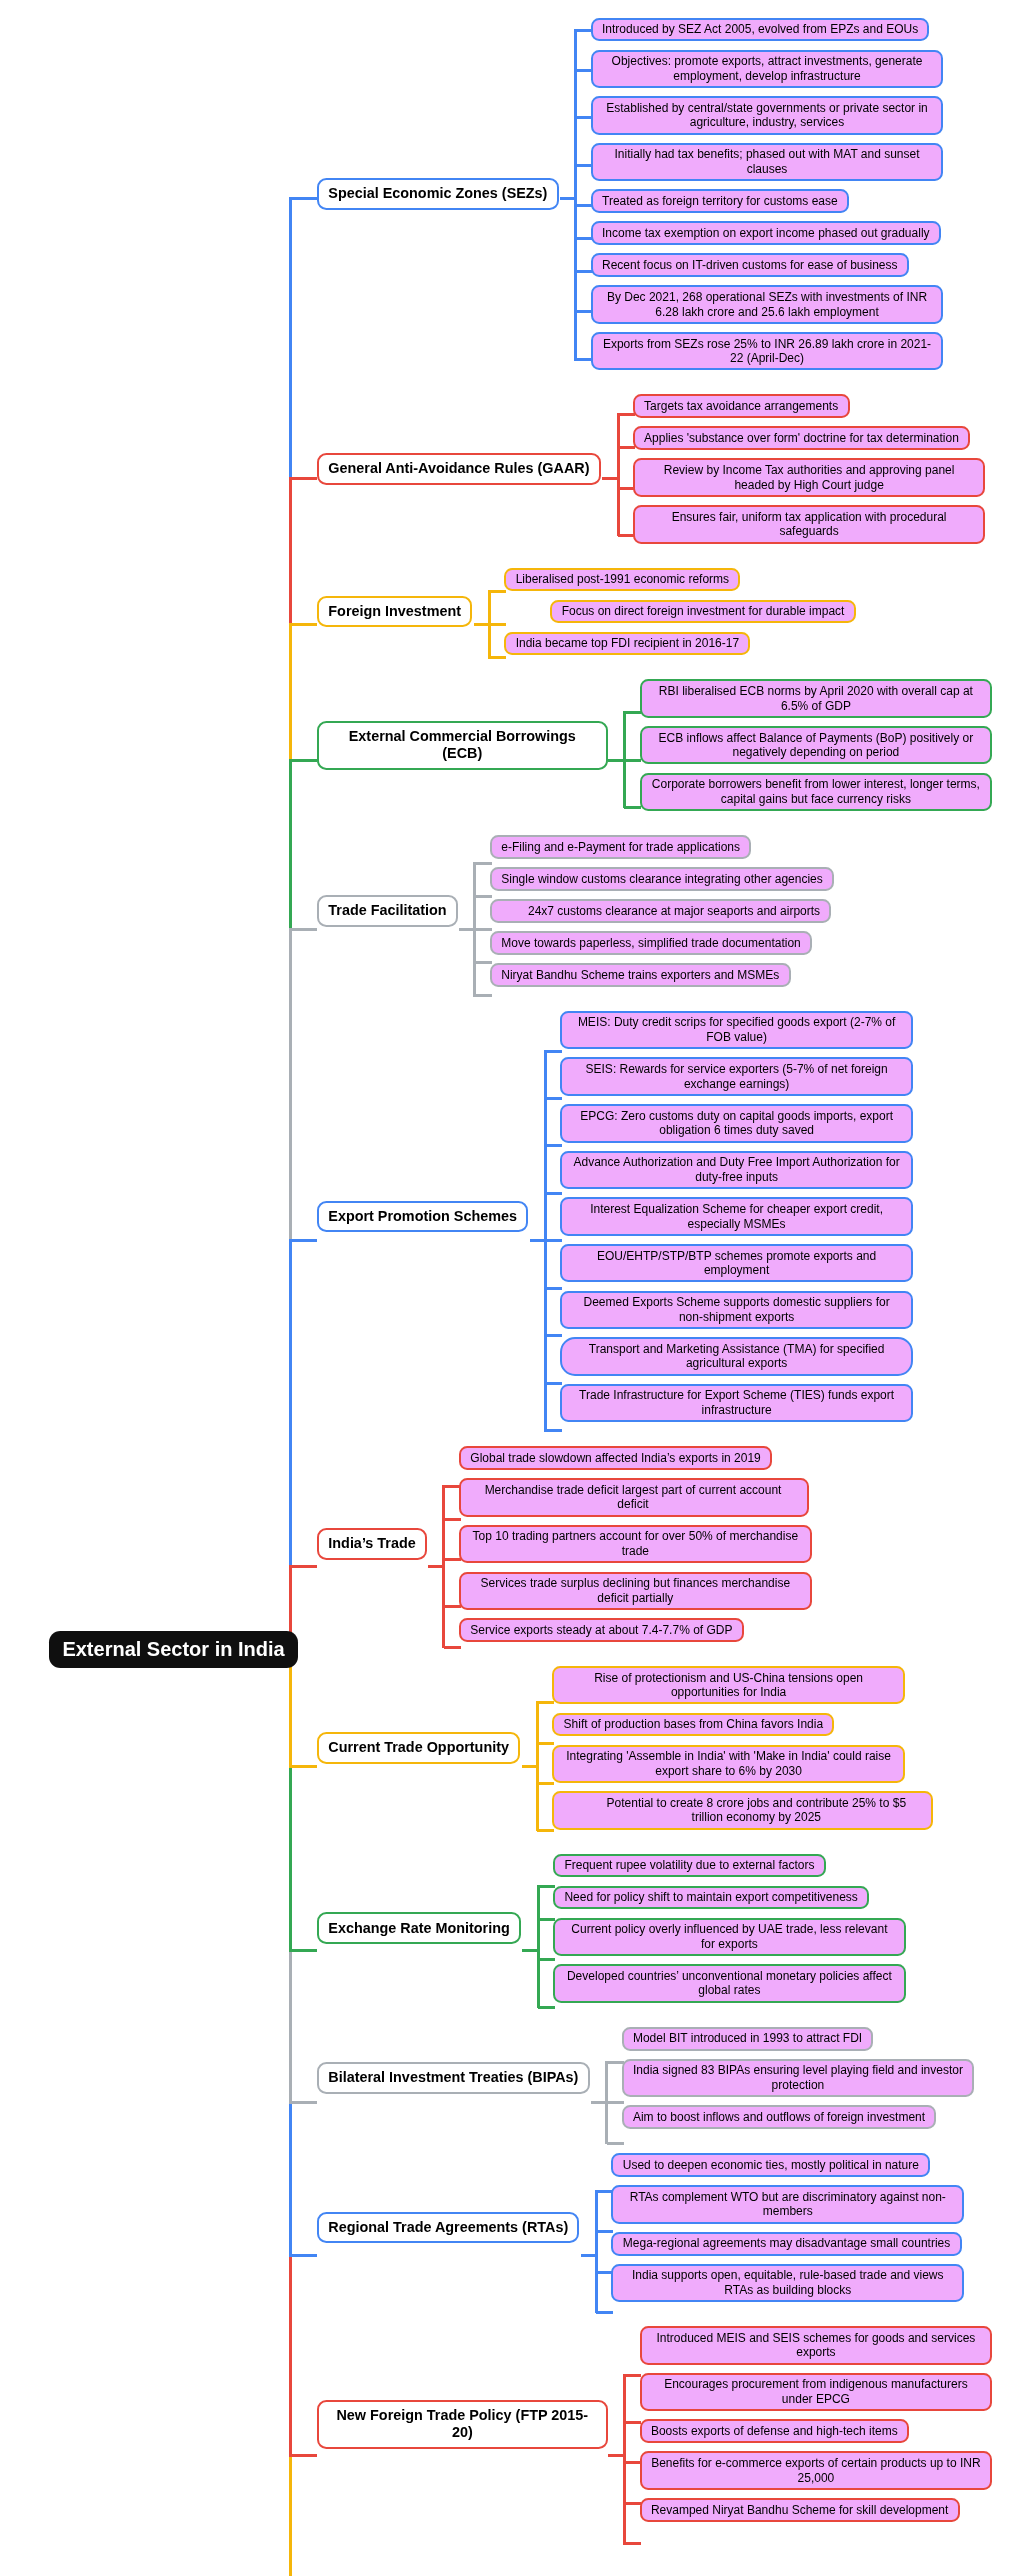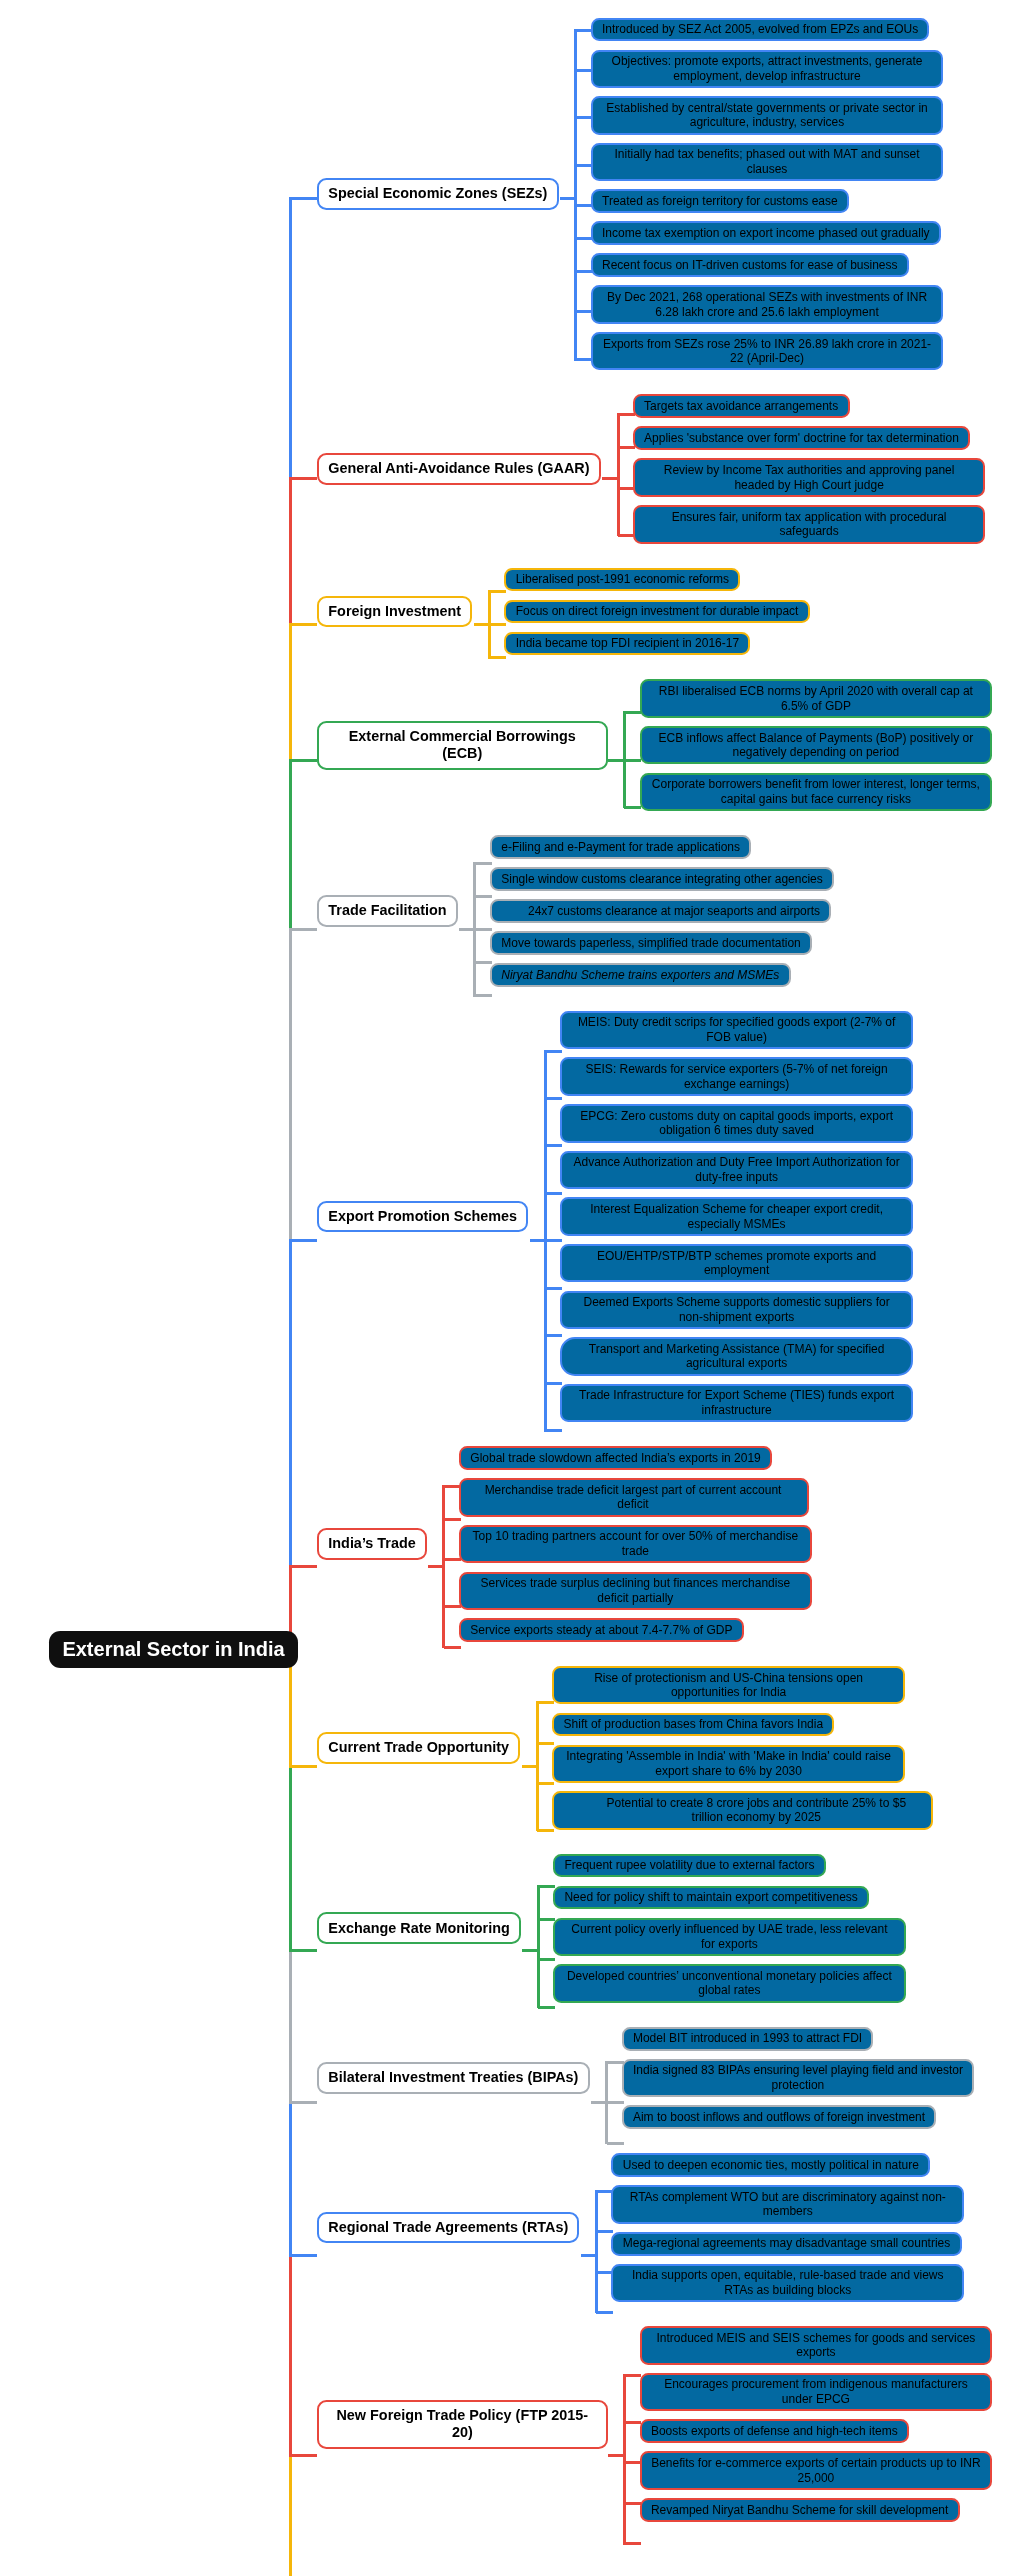--- a/index.html
+++ b/index.html
@@ -9,21 +9,21 @@
   .branch-row{display:flex;align-items:center;margin:0 0 24px 317px;}
   .branch-label{
     position:relative;z-index:1;flex:0 0 auto;
     border:2.6px solid #333;border-radius:9.3px;background:#fff;
     font-weight:bold;font-size:14.4px;line-height:1.2;color:#000;
     padding:5.2px 9.3px;max-width:268px;text-align:center;
   }
   .leaf-col{display:flex;flex-direction:column;gap:8.2px;margin-left:32px;align-items:flex-start;}
   .leaf{
     position:relative;z-index:1;
-    border:2.6px solid #333;border-radius:8.2px;background:#0369a1;
+    border:2.6px solid #333;border-radius:8.2px;background:#f0abfc;
     font-size:12px;line-height:1.22;color:#000;
     padding:2.6px 9.3px;max-width:330px;text-align:center;
   }
   #overlay{position:absolute;left:0;top:0;width:100%;height:100%;z-index:0;}
   .connector{position:absolute;}
   #central-node{
     position:absolute;left:49px;top:1700px;z-index:2;
     background:#0f0f0f;color:#fff;font-weight:bold;font-size:20px;
     padding:7.2px 13.4px;border-radius:11.3px;white-space:nowrap;
   }
@@ -168,40 +168,40 @@
           <div class="leaf" style="border-color: rgb(232, 71, 60);">Targets tax avoidance arrangements</div>
           <div class="leaf" style="border-color: rgb(232, 71, 60);">Applies 'substance over form' doctrine for tax determination</div>
           <div class="leaf" style="border-color: rgb(232, 71, 60);">Review by Income Tax authorities and approving panel headed by High Court judge</div>
           <div class="leaf" style="border-color: rgb(232, 71, 60);">Ensures fair, uniform tax application with procedural safeguards</div>
         </div>
       </div>
       <div class="branch-row">
         <div class="branch-label" style="border-color: rgb(245, 182, 10);">Foreign Investment</div>
         <div class="leaf-col">
           <div class="leaf" style="border-color: rgb(245, 182, 10);">Liberalised post-1991 economic reforms</div>
-          <div class="leaf" style="border-color: rgb(245, 182, 10);">Focus on direct foreign investment for durable impact</div>
+          <div class="leaf" style="border-color: rgb(245, 182, 10); margin-left: 46px;">Focus on direct foreign investment for durable impact</div>
           <div class="leaf" style="border-color: rgb(245, 182, 10);">India became top FDI recipient in 2016-17</div>
         </div>
       </div>
       <div class="branch-row">
         <div class="branch-label" style="border-color: rgb(52, 168, 83);">External Commercial Borrowings (ECB)</div>
         <div class="leaf-col">
           <div class="leaf" style="border-color: rgb(52, 168, 83);">RBI liberalised ECB norms by April 2020 with overall cap at 6.5% of GDP</div>
           <div class="leaf" style="border-color: rgb(52, 168, 83);">ECB inflows affect Balance of Payments (BoP) positively or negatively depending on period</div>
           <div class="leaf" style="border-color: rgb(52, 168, 83);">Corporate borrowers benefit from lower interest, longer terms, capital gains but face currency risks</div>
         </div>
       </div>
       <div class="branch-row">
         <div class="branch-label" style="border-color: rgb(169, 175, 181);">Trade Facilitation</div>
         <div class="leaf-col">
           <div class="leaf" style="border-color: rgb(169, 175, 181);">e-Filing and e-Payment for trade applications</div>
           <div class="leaf" style="border-color: rgb(169, 175, 181);">Single window customs clearance integrating other agencies</div>
           <div class="leaf" style="border-color: rgb(169, 175, 181); padding-left: 36px;">24x7 customs clearance at major seaports and airports</div>
           <div class="leaf" style="border-color: rgb(169, 175, 181);">Move towards paperless, simplified trade documentation</div>
-          <div class="leaf" style="border-color: rgb(169, 175, 181); font-style: italic;">Niryat Bandhu Scheme trains exporters and MSMEs</div>
+          <div class="leaf" style="border-color: rgb(169, 175, 181);">Niryat Bandhu Scheme trains exporters and MSMEs</div>
         </div>
       </div>
       <div class="branch-row">
         <div class="branch-label" style="border-color: rgb(66, 133, 244);">Export Promotion Schemes</div>
         <div class="leaf-col">
           <div class="leaf" style="border-color: rgb(66, 133, 244);">MEIS: Duty credit scrips for specified goods export (2-7% of FOB value)</div>
           <div class="leaf" style="border-color: rgb(66, 133, 244);">SEIS: Rewards for service exporters (5-7% of net foreign exchange earnings)</div>
           <div class="leaf" style="border-color: rgb(66, 133, 244);">EPCG: Zero customs duty on capital goods imports, export obligation 6 times duty saved</div>
           <div class="leaf" style="border-color: rgb(66, 133, 244);">Advance Authorization and Duty Free Import Authorization for duty-free inputs</div>
           <div class="leaf" style="border-color: rgb(66, 133, 244);">Interest Equalization Scheme for cheaper export credit, especially MSMEs</div>

